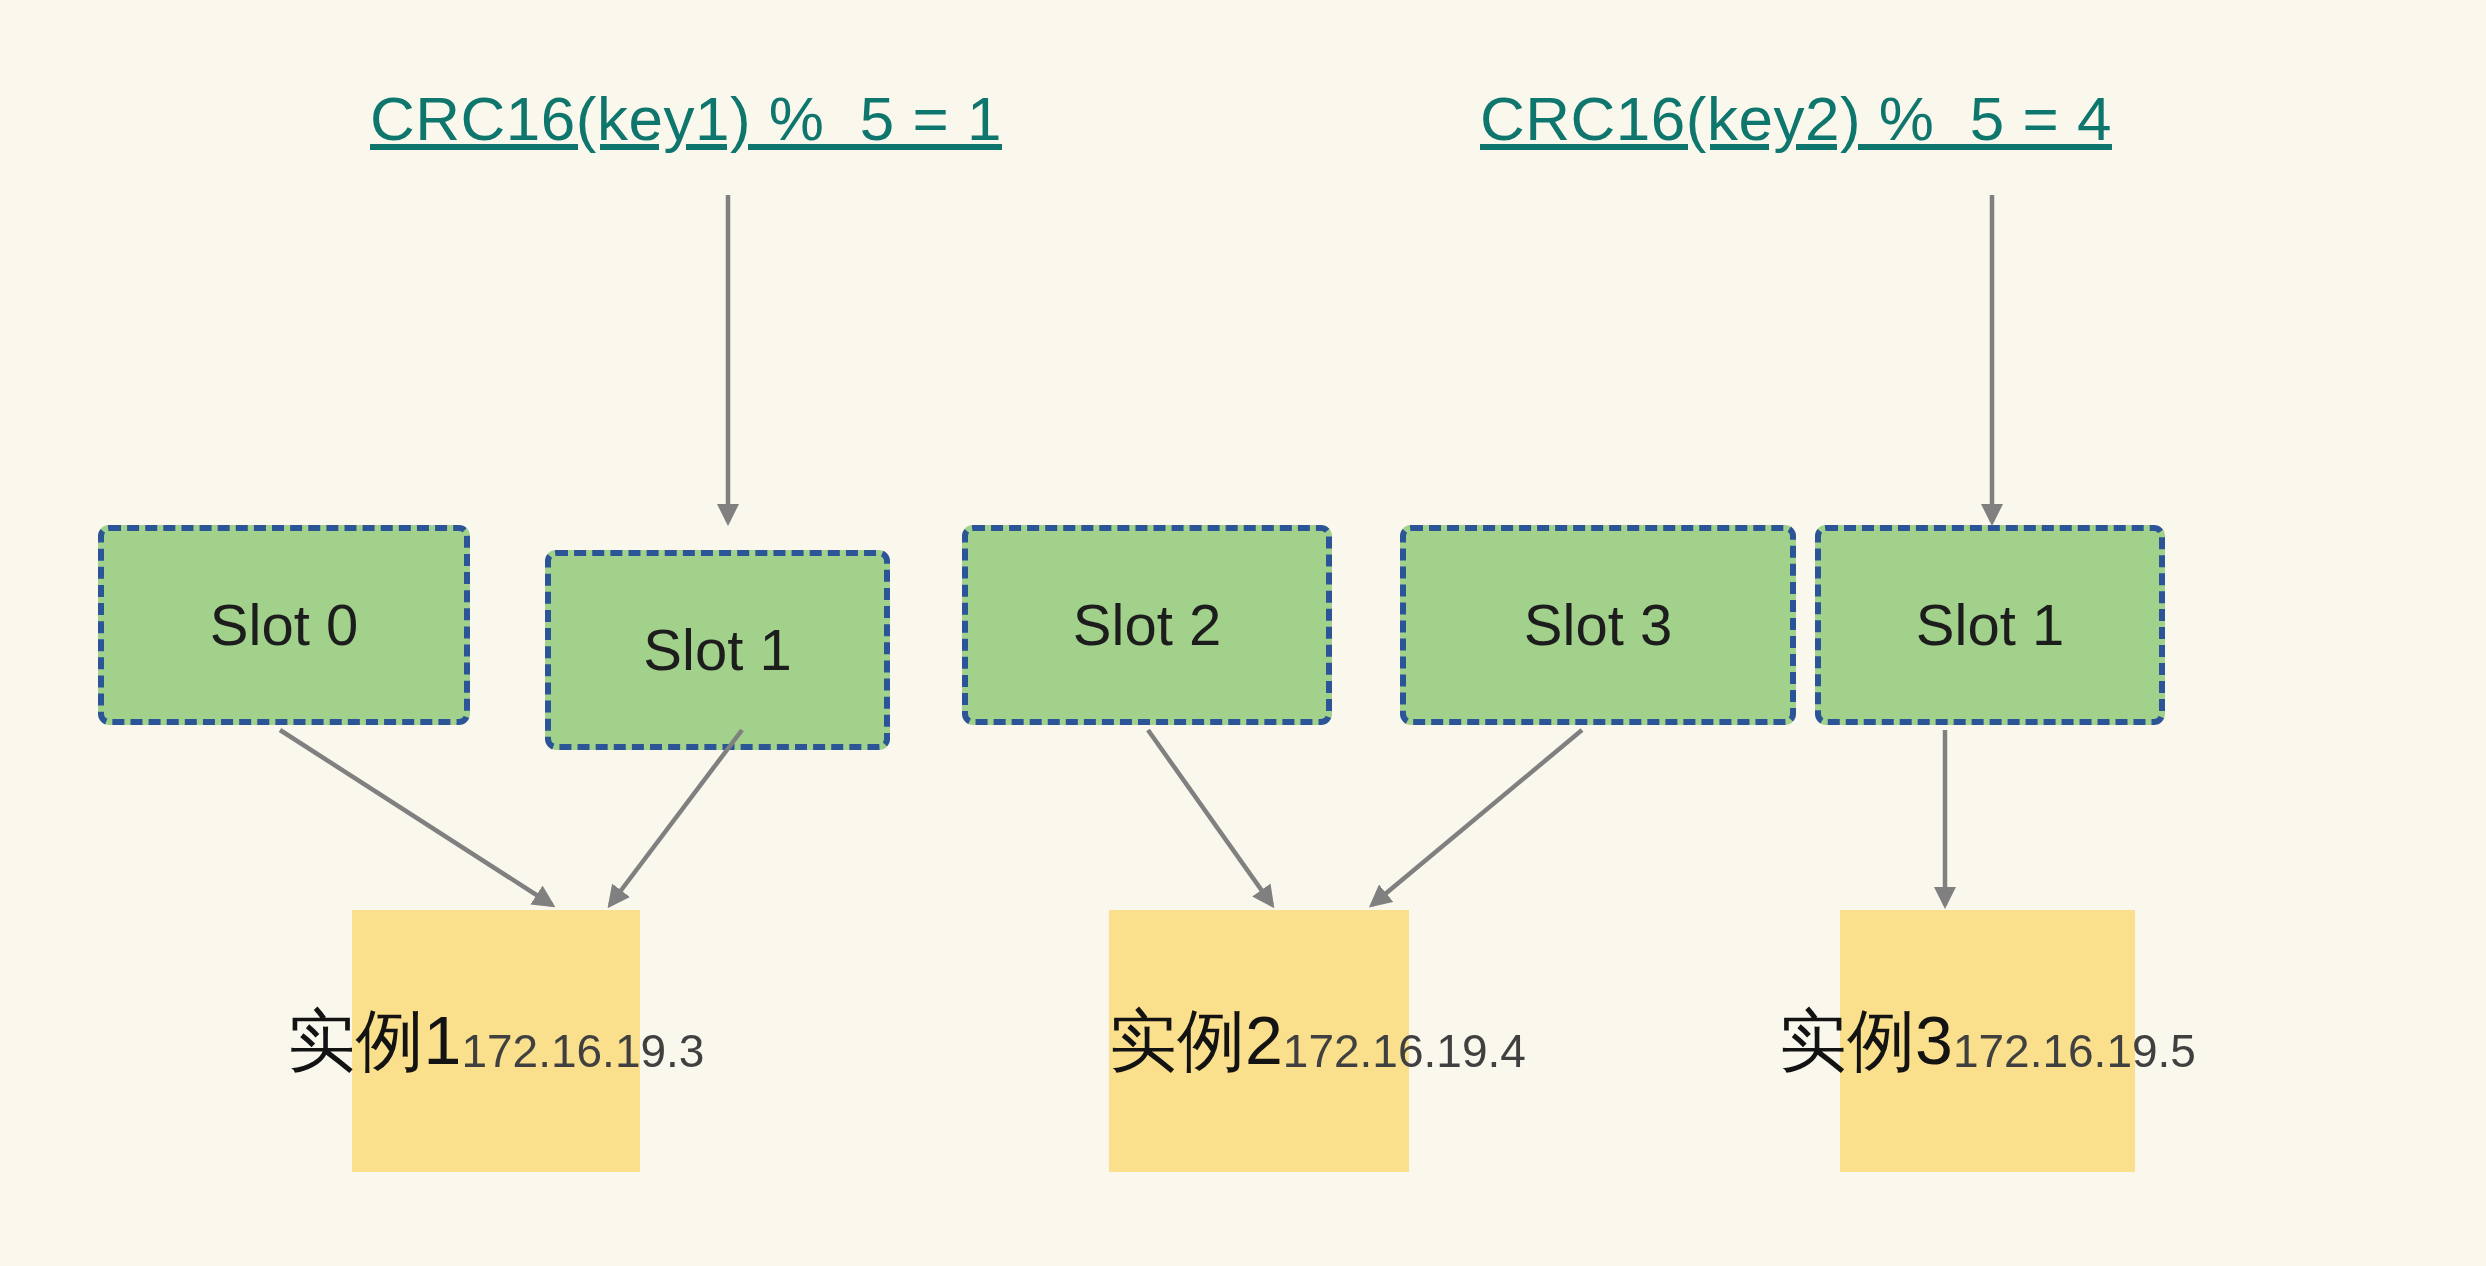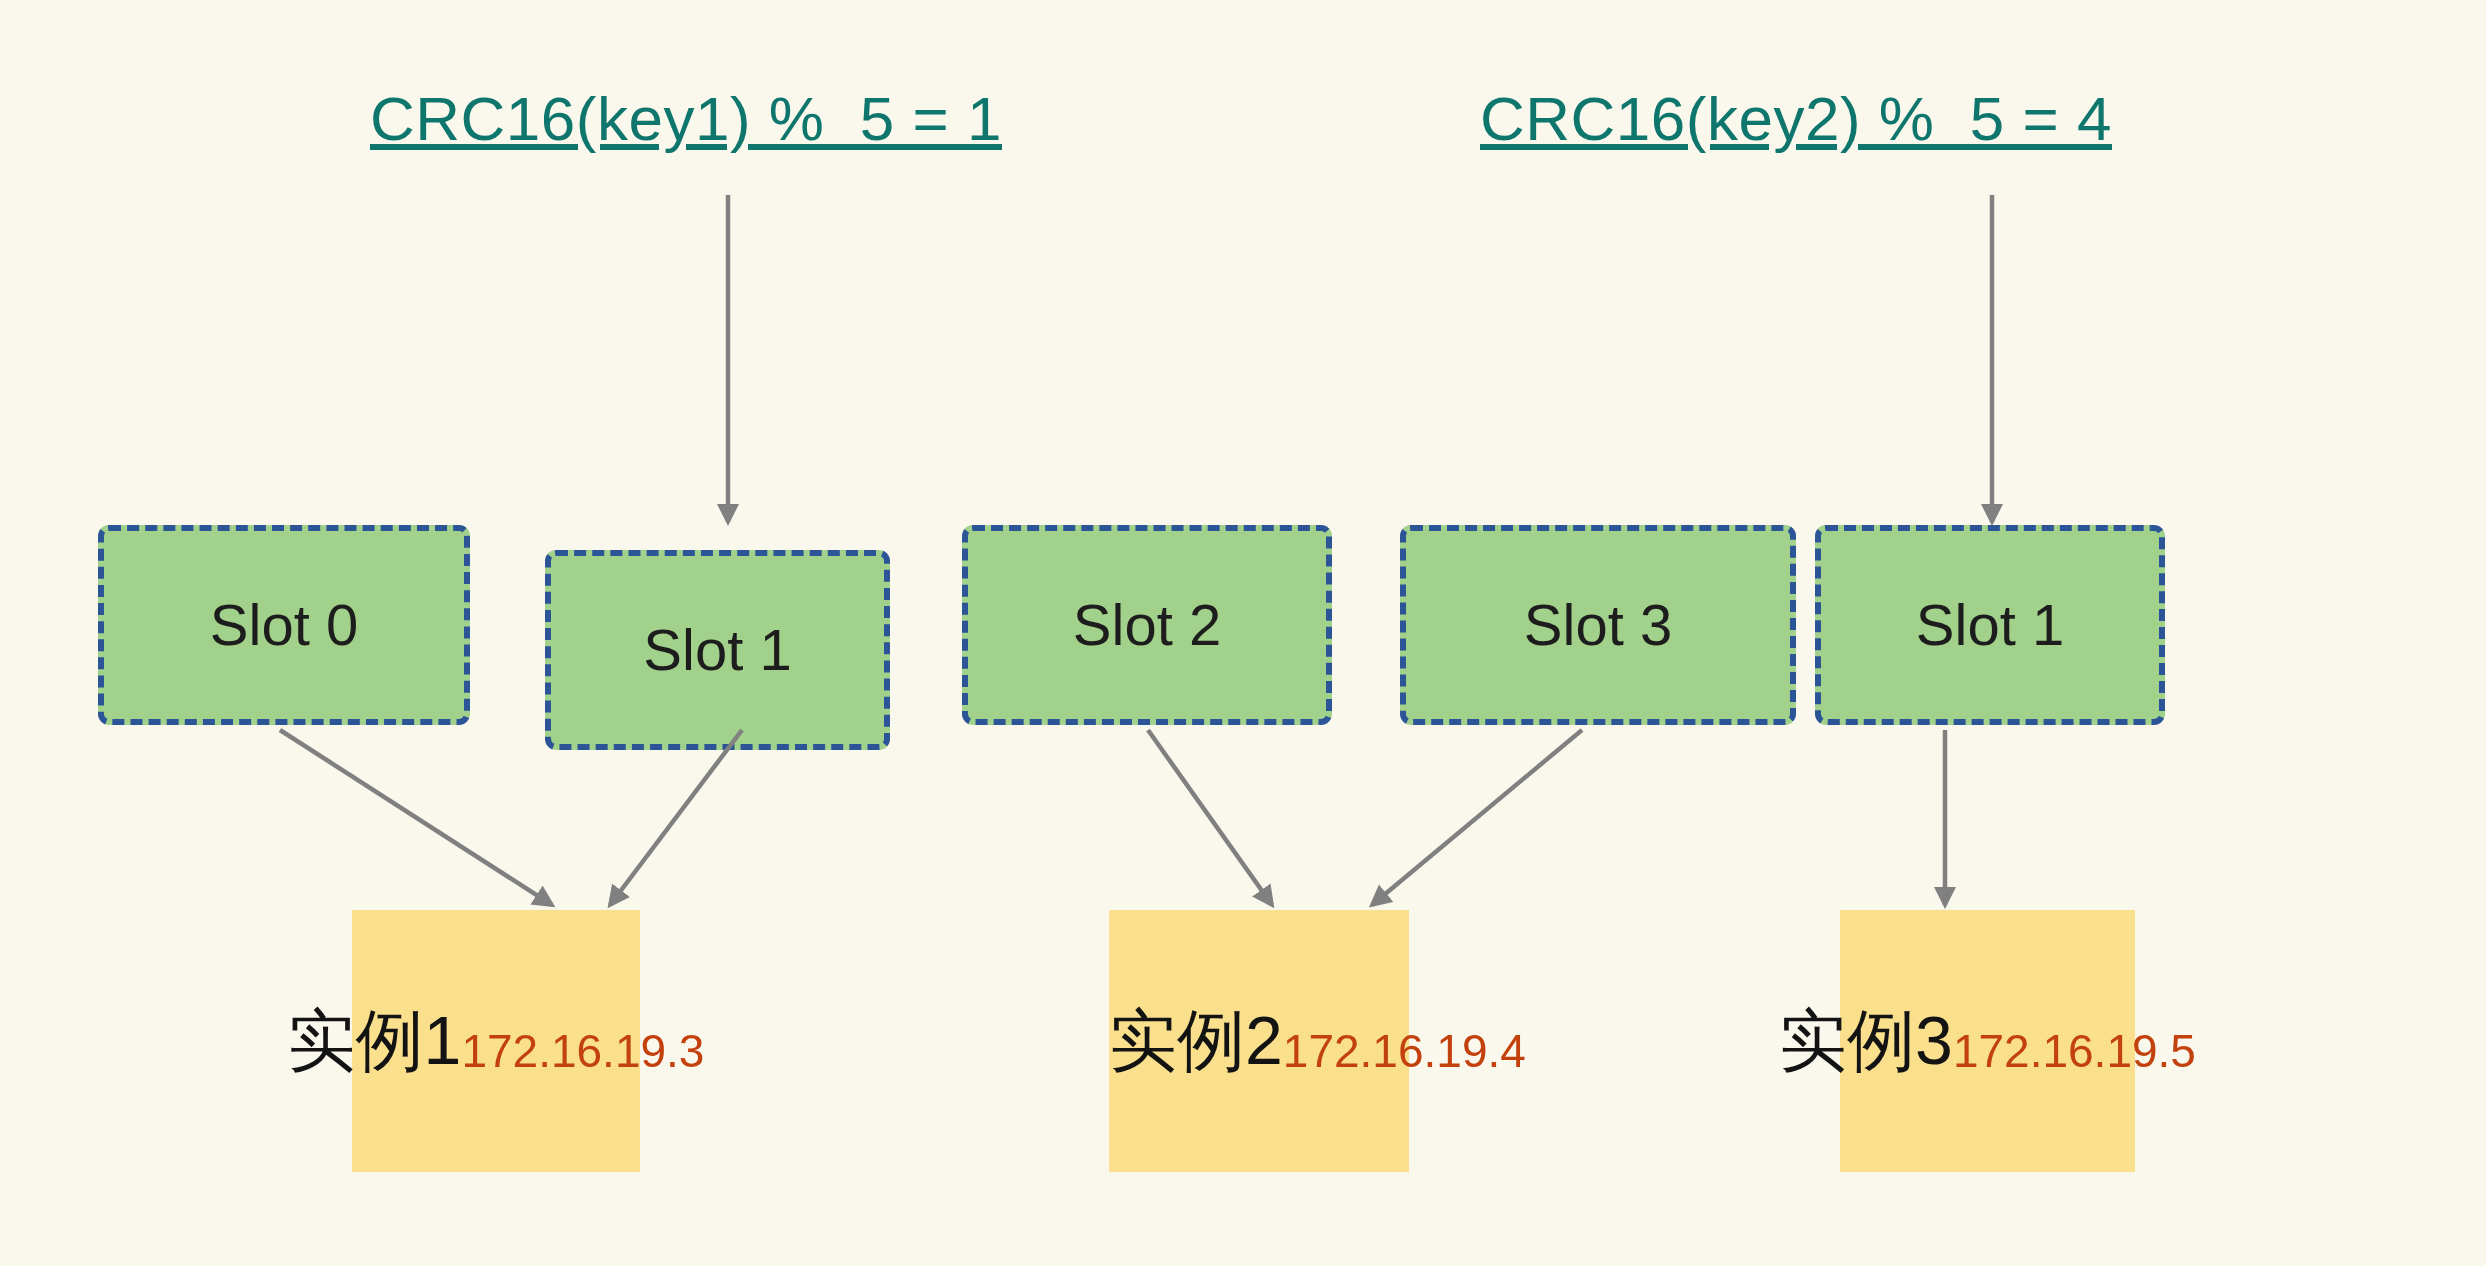--- a/index.html
+++ b/index.html
@@ -61,21 +61,21 @@
     justify-content:center;
   }
   .instance-name{
     font-size:68px;
     color:#131313;
     line-height:1.05;
     white-space:pre;
   }
   .instance-ip{
     font-size:46px;
-    color:#c2410c;
+    color:#404040;
     line-height:1.15;
     margin-top:20px;
     white-space:pre;
   }
 </style>
 </head>
 <body>
 
 <div id="stage">
 

